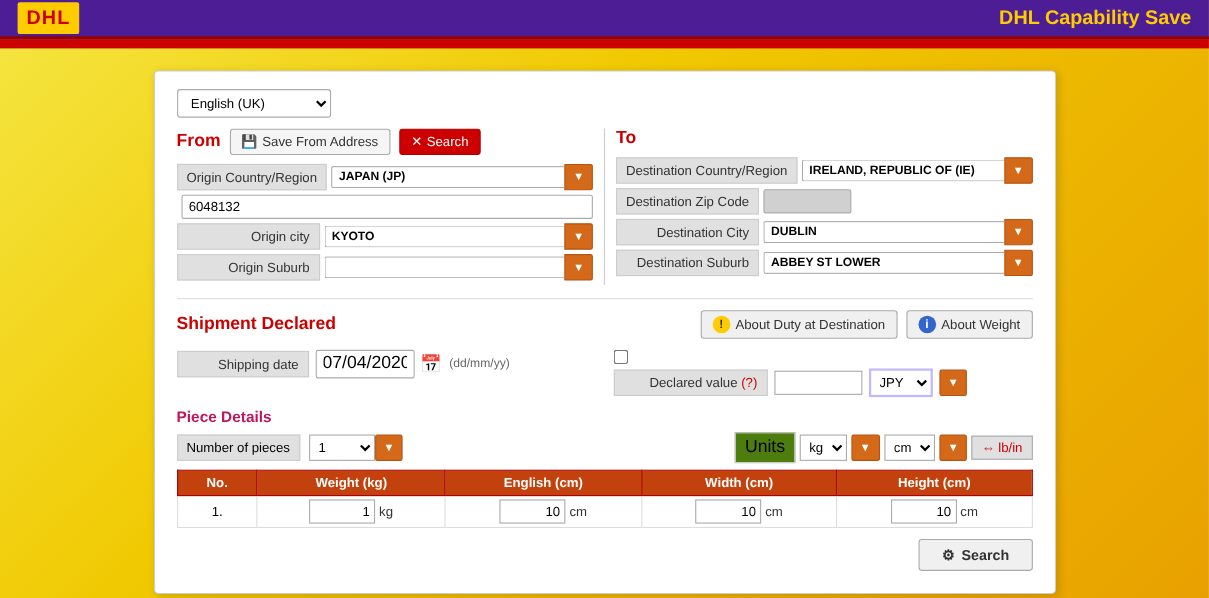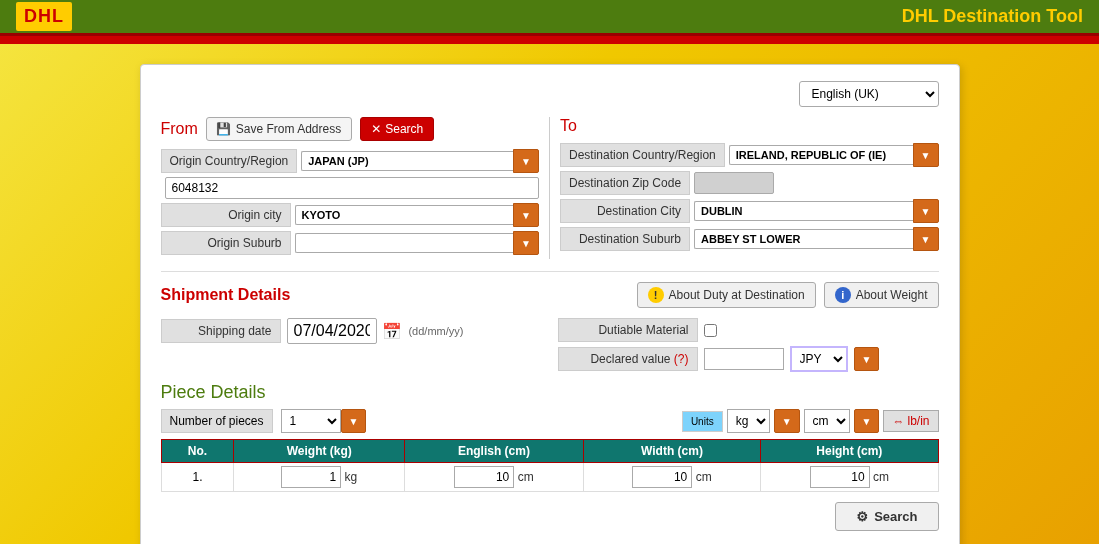--- a/index.html
+++ b/index.html
@@ -5,21 +5,21 @@
     * { box-sizing: border-box; margin: 0; padding: 0; }
     body {
       font-family: Arial, sans-serif;
       font-size: 13px;
       background: linear-gradient(135deg, #f5e642 0%, #f0c800 40%, #e8a000 100%);
       min-height: 544px;
     }
 
     
     .header {
-      background: #4d7c0f;
+      background: #4c1d95;
       height: 36px;
       display: flex;
       align-items: center;
       justify-content: space-between;
       padding: 0 16px;
       border-bottom: 3px solid #990000;
     }
     .header-logo {
       display: flex;
       align-items: center;
@@ -59,42 +59,42 @@
       border: 1px solid #ccc;
       border-radius: 4px;
       padding: 16px 20px 20px;
       width: 820px;
       box-shadow: 2px 2px 8px rgba(0,0,0,0.15);
     }
 
     
     .lang-row {
       display: flex;
-      justify-content: flex-end;
+      justify-content: flex-start;
       margin-bottom: 10px;
     }
     .lang-select {
       padding: 4px 8px;
       border: 1px solid #aaa;
       border-radius: 3px;
       font-size: 12px;
       background: white;
       cursor: pointer;
       width: 140px;
     }
     .section-header {
       display: flex;
       align-items: center;
       gap: 8px;
       margin-bottom: 8px;
     }
     .section-title {
       color: #cc0000;
       font-size: 16px;
-      font-weight: normal;
+      font-weight: bold;
     }
     .btn-save {
       background: #f5f5f5;
       border: 1px solid #aaa;
       border-radius: 3px;
       padding: 4px 10px;
       font-size: 12px;
       cursor: pointer;
       display: flex;
       align-items: center;
@@ -247,23 +247,23 @@
       font-size: 12px;
       background: white;
       cursor: pointer;
     }
 
     
     .piece-details-section {
       margin-top: 8px;
     }
     .piece-details-title {
-      font-size: 18px;
-      font-weight: normal;
-      color: #4d7c0f;
+      font-size: 14px;
+      font-weight: bold;
+      color: #be185d;
     }
     .pieces-row {
       display: flex;
       align-items: center;
       gap: 8px;
       margin-bottom: 6px;
     }
     .num-pieces-label {
       background: #e0e0e0;
       text-align: center;
@@ -274,24 +274,24 @@
     }
     .num-pieces-select {
       border: 1px solid #aaa;
       padding: 3px 4px;
       font-size: 12px;
       background: white;
       cursor: pointer;
       width: 60px;
     }
     .units-label {
-      background: #7dd3fc;
+      background: #4d7c0f;
       text-align: right;
       padding: 4px 8px;
-      font-size: 10px;
+      font-size: 16px;
       border: 1px solid #ccc;
     }
     .units-select {
       border: 1px solid #aaa;
       padding: 3px 4px;
       font-size: 12px;
       background: white;
       cursor: pointer;
     }
     .lb-in-btn {
@@ -306,21 +306,21 @@
       color: #cc0000;
     }
 
     
     .piece-table {
       width: 100%;
       border-collapse: collapse;
       margin-bottom: 10px;
     }
     .piece-table th {
-      background: #0f766e;
+      background: #c2410c;
       color: white;
       padding: 4px 8px;
       font-size: 12px;
       text-align: center;
       border: 1px solid #aa0000;
     }
     .piece-table td {
       padding: 3px 4px;
       text-align: center;
       border: 1px solid #ddd;
@@ -419,21 +419,21 @@
       padding-left: 4px;
     }
   </style>
 </head>
 <body>
 
 <div class="header">
   <div class="header-logo">
     <div class="dhl-logo">DHL</div>
   </div>
-  <div class="header-title">DHL Destination Tool</div>
+  <div class="header-title">DHL Capability Save</div>
 </div>
 <div class="red-bar"></div>
 
 <div class="main">
   <div class="card">
 
     <div class="lang-row">
       <select class="lang-select">
         <option>English (UK)</option>
       </select>
@@ -531,21 +531,21 @@
             <div class="input-dropdown-row">
               <input type="text" value="ABBEY ST LOWER" style="">
               <button class="dropdown-arrow-btn">▼</button>
             </div>
           </div>
         </div>
       </div>
     </div>
 
     <div class="shipment-header">
-      <span class="shipment-title">Shipment Details</span>
+      <span class="shipment-title">Shipment Declared</span>
       <div class="shipment-btns">
         <button class="btn-info">
           <span class="info-icon info-icon-yellow">!</span>
           <span>About Duty at Destination</span>
         </button>
         <button class="btn-info">
           <span class="info-icon info-icon-blue">i</span>
           <span>About Weight</span>
         </button>
       </div>
@@ -555,21 +555,20 @@
       <div class="ship-left">
         <div class="ship-date-row">
           <div class="ship-date-label">Shipping date</div>
           <input type="text" class="ship-date-input" value="07/04/2020" style="">
           <span class="cal-icon">📅</span>
           <span class="date-format-hint">(dd/mm/yy)</span>
         </div>
       </div>
       <div class="ship-right">
         <div class="duty-row">
-          <div class="duty-label">Dutiable Material</div>
           <input type="checkbox" class="duty-checkbox" style="">
         </div>
         <div class="declared-row">
           <div class="duty-label">
             <span>Declared value</span>
             <a class="declared-link" href="#">(?)</a>
           </div>
           <input type="text" class="declared-input" value="" style="">
           <select class="currency-select">
             <option>JPY</option>

